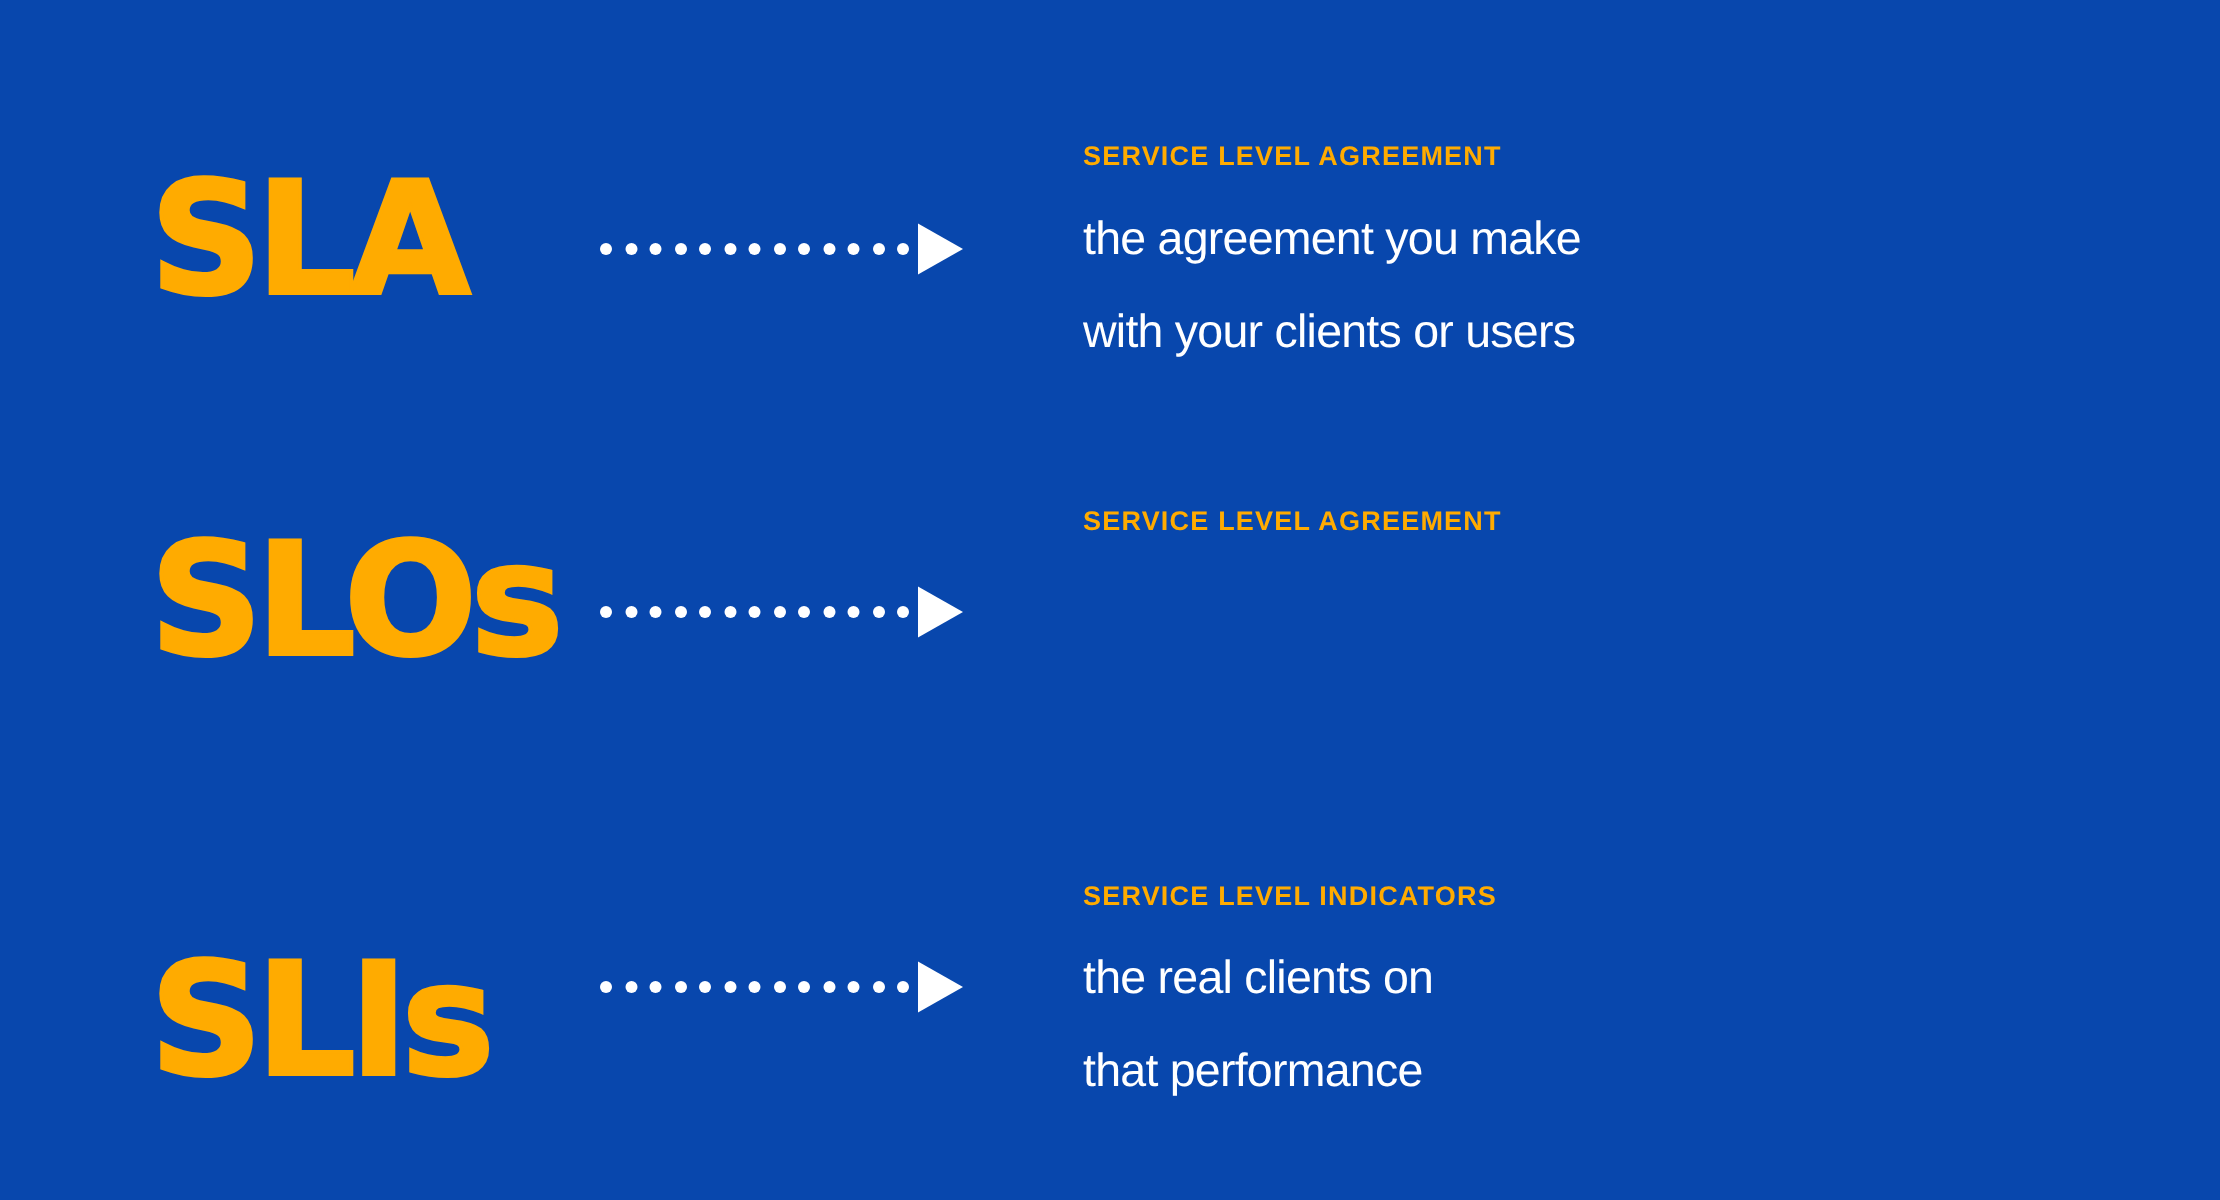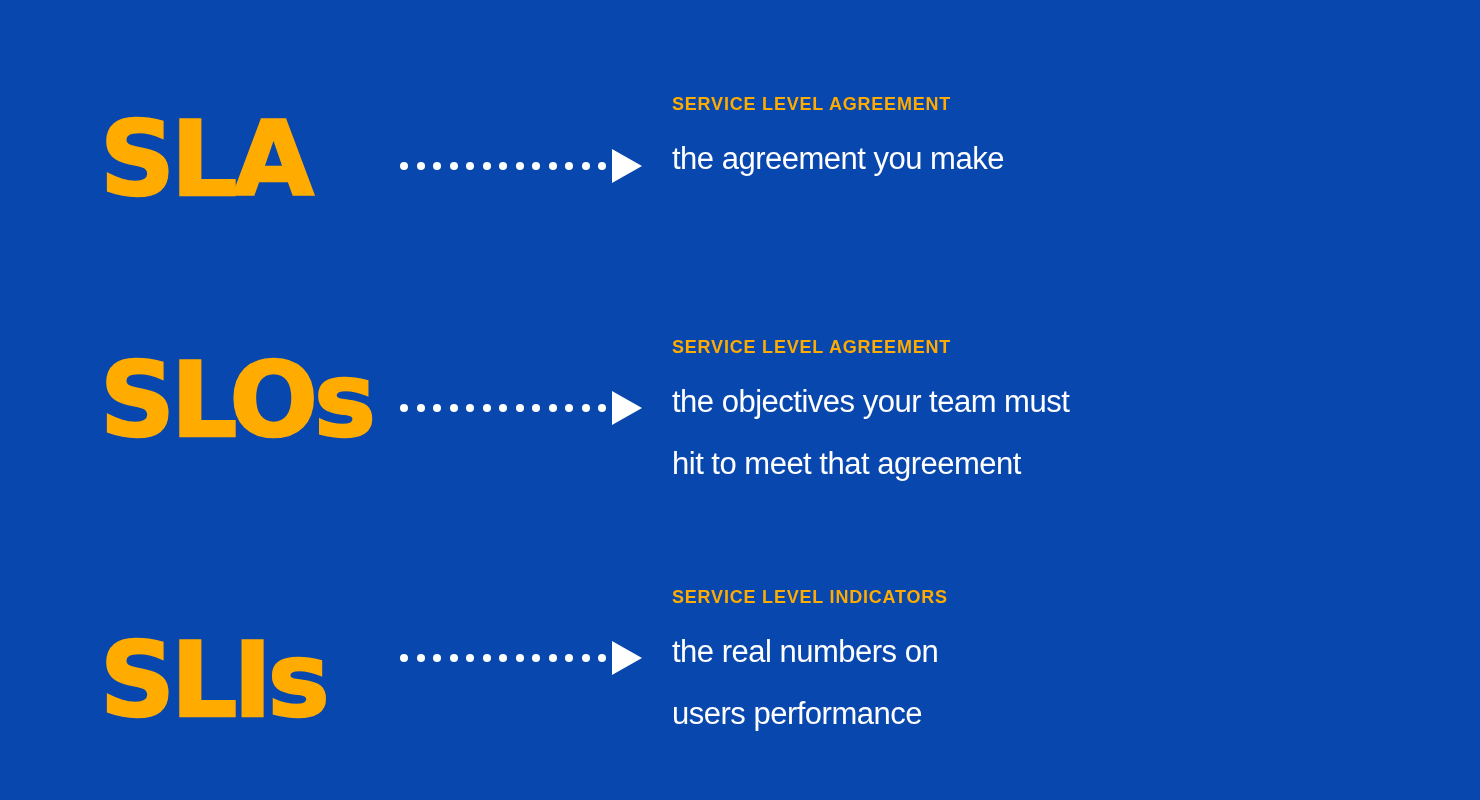--- a/index.html
+++ b/index.html
@@ -52,21 +52,21 @@
   }
   .arrowhead {
     width: 0; height: 0;
     margin-left: 6px;
     border-top: 17px solid transparent;
     border-bottom: 17px solid transparent;
     border-left: 30px solid var(--fg);
   }
 
   
-  .def { position: absolute; left: 672px; width: 740px; }
+  .def { position: absolute; left: 722px; width: 740px; }
   .def.r1 { top: 82px; }
   .def.r2 { top: 325px; }
   .def.r3 { top: 575px; }
   .def-heading {
     color: var(--accent);
     font-weight: bold;
     font-size: 18px;
     line-height: 20px;
     letter-spacing: 0.8px;
     margin-bottom: 14px;
@@ -100,20 +100,21 @@
         <span class="dot"></span>
         <span class="dot"></span>
         <span class="dot"></span>
       </div>
     <div class="arrowhead"></div>
   </div>
   <div class="def r1">
     <div class="def-heading">SERVICE LEVEL AGREEMENT</div>
     <div class="def-body">
       <div>the agreement you make</div>
+      <div>with your clients or users</div>
     </div>
   </div>
 
   <div class="acronym r2">SLOs</div>
   <div class="arrow r2">
     <div class="dots">
         <span class="dot"></span>
         <span class="dot"></span>
         <span class="dot"></span>
         <span class="dot"></span>
@@ -124,24 +125,20 @@
         <span class="dot"></span>
         <span class="dot"></span>
         <span class="dot"></span>
         <span class="dot"></span>
         <span class="dot"></span>
       </div>
     <div class="arrowhead"></div>
   </div>
   <div class="def r2">
     <div class="def-heading">SERVICE LEVEL AGREEMENT</div>
-    <div class="def-body">
-      <div>the objectives your team must</div>
-      <div>hit to meet that agreement</div>
-    </div>
   </div>
 
   <div class="acronym r3">SLIs</div>
   <div class="arrow r3">
     <div class="dots">
         <span class="dot"></span>
         <span class="dot"></span>
         <span class="dot"></span>
         <span class="dot"></span>
         <span class="dot"></span>
@@ -152,18 +149,18 @@
         <span class="dot"></span>
         <span class="dot"></span>
         <span class="dot"></span>
         <span class="dot"></span>
       </div>
     <div class="arrowhead"></div>
   </div>
   <div class="def r3">
     <div class="def-heading">SERVICE LEVEL INDICATORS</div>
     <div class="def-body">
-      <div>the real numbers on</div>
-      <div>users performance</div>
+      <div>the real clients on</div>
+      <div>that performance</div>
     </div>
   </div>
 
 </div>
 
 </body></html>

